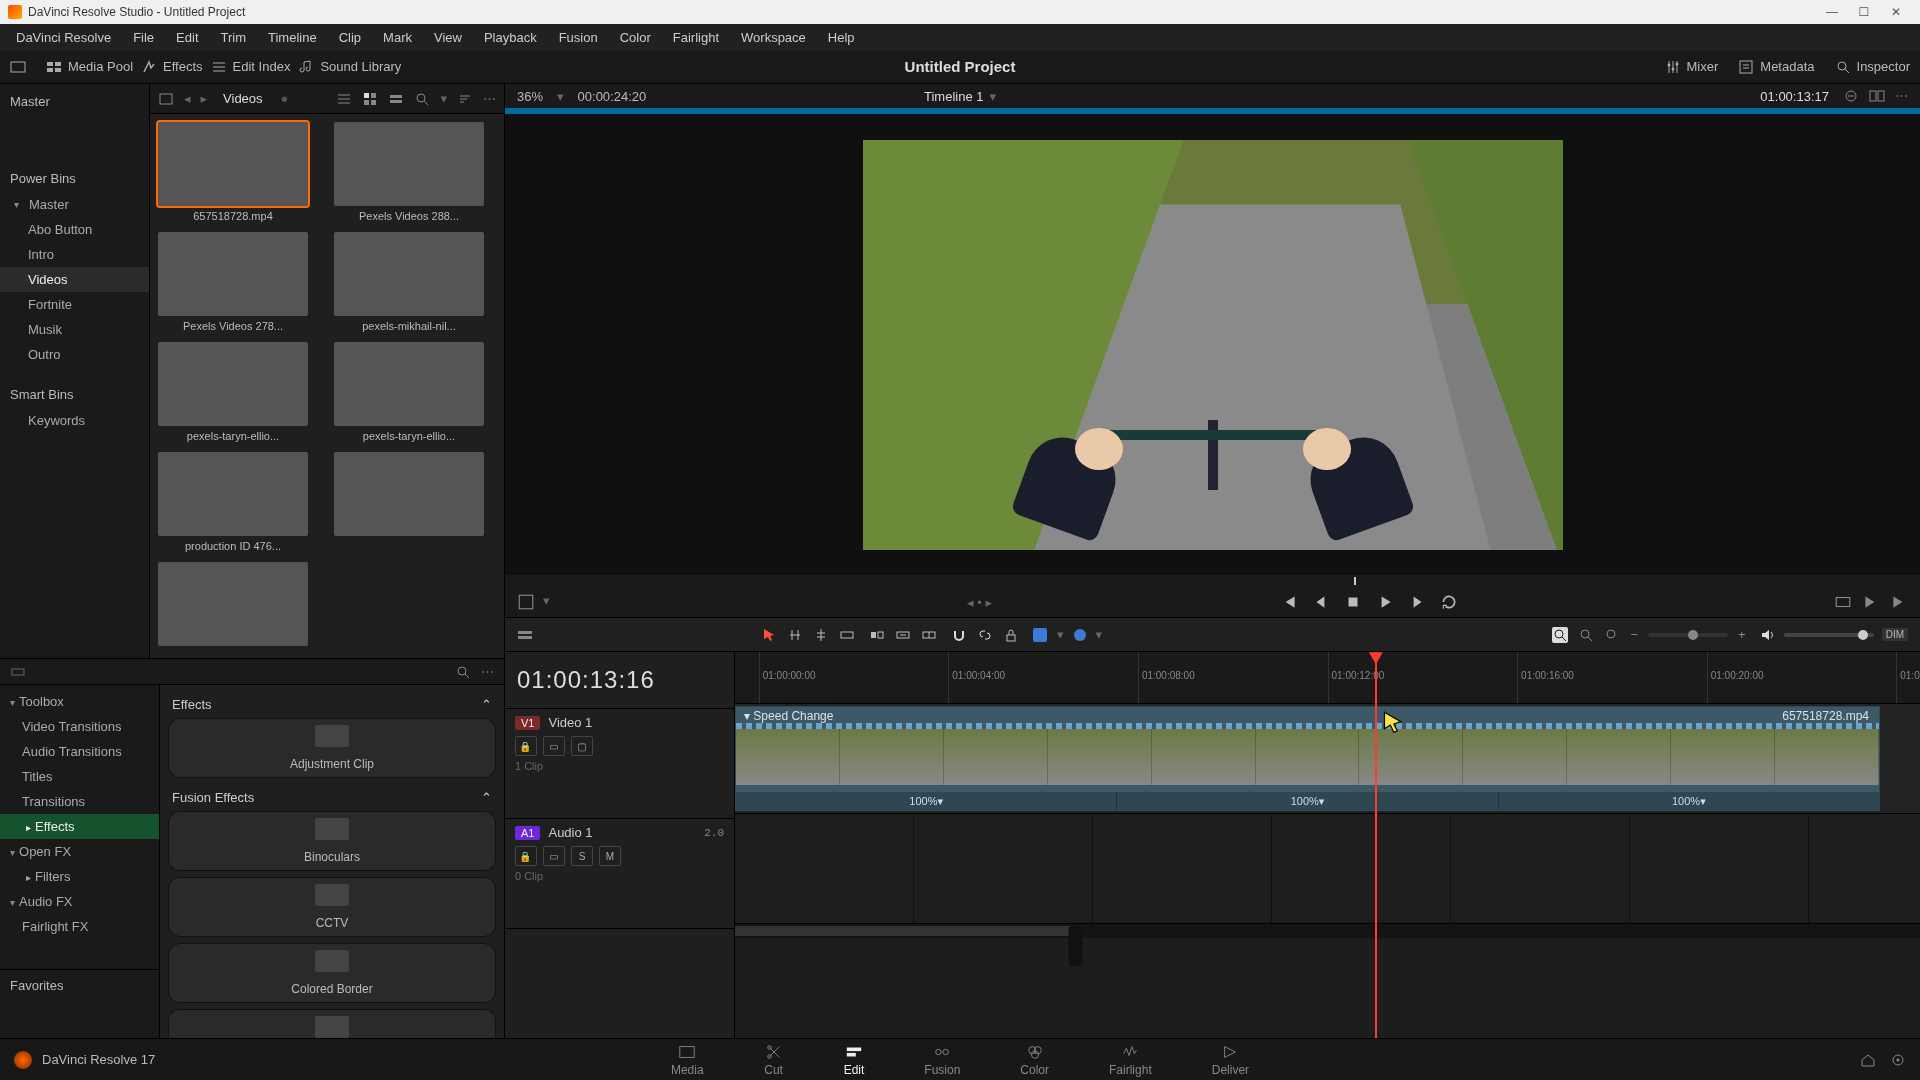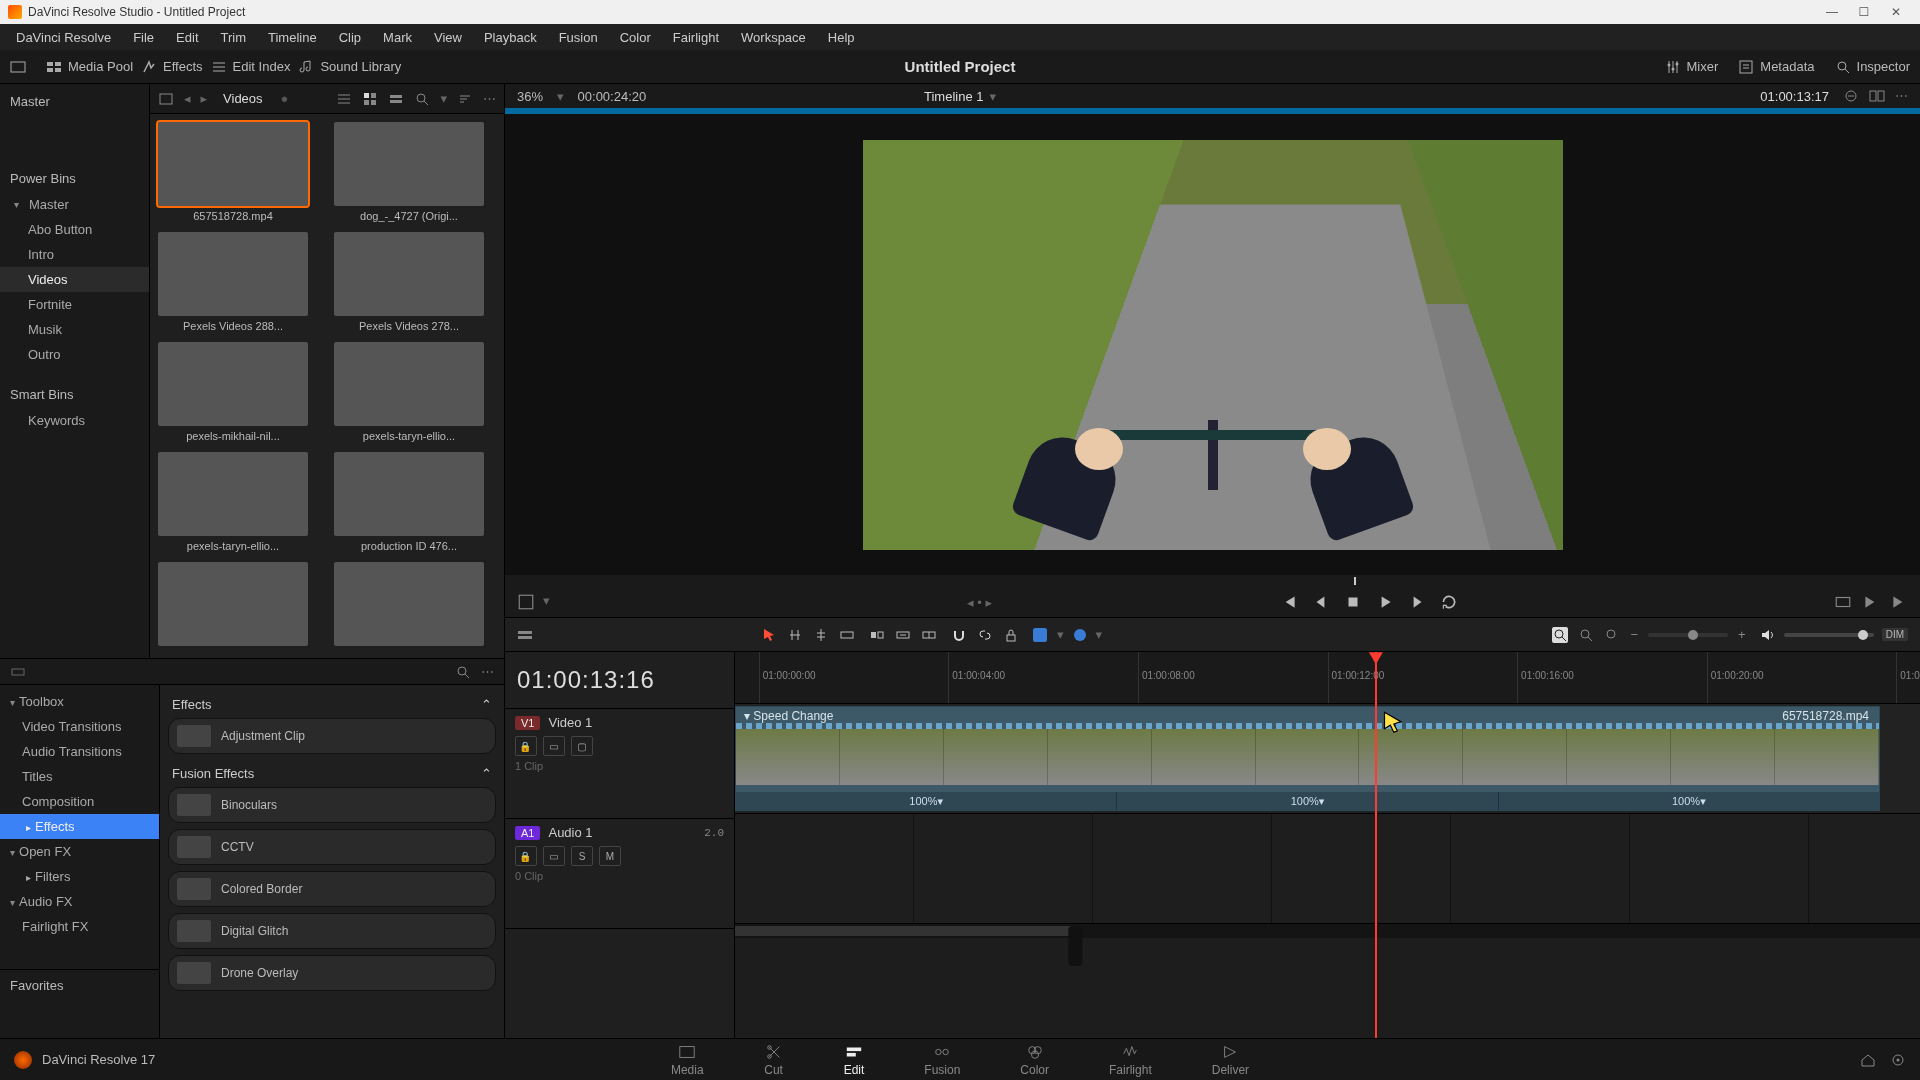--- a/index.html
+++ b/index.html
@@ -47,24 +47,24 @@
 .thumb .img { width: 150px; height: 84px; background: #555; border-radius: 2px; position: relative; }
 .thumb.sel .img { outline: 2px solid #ff6a00; }
 .thumb .lbl { text-align: center; font-size: 11px; color: #bbb; margin-top: 4px; white-space: nowrap; overflow: hidden; text-overflow: ellipsis; }
 
 .leftmid { height: 26px; background: #1a1a1a; border-bottom: 1px solid #000; display: flex; align-items: center; padding: 0 10px; gap: 10px; }
 
 .leftbottom { flex: 1; display: flex; overflow: hidden; }
 .fxtree { width: 160px; background: #1a1a1a; border-right: 1px solid #000; padding-top: 4px; }
 .fxtree .node { padding: 5px 10px 5px 22px; color: #aaa; font-size: 13px; }
 .fxtree .node.top { padding-left: 10px; }
-.fxtree .node.sel { background: #3b82f6; color: #eee; }
+.fxtree .node.sel { background: #14532d; color: #eee; }
 .fxlist { flex: 1; overflow: auto; padding: 6px 8px; }
 .fxhdr { display: flex; justify-content: space-between; align-items: center; padding: 6px 4px; color: #ccc; }
-.fxrow { display: flex; align-items: center; gap: 10px; background: #2a2a2a; border: 1px solid #111; border-radius: 12px; padding: 6px 8px; margin-bottom: 6px; }
+.fxrow { display: flex; align-items: center; gap: 10px; background: #2a2a2a; border: 1px solid #111; border-radius: 12px; padding: 6px 8px; margin-bottom: 6px; flex-direction: column; }
 .fxrow .sw { width: 34px; height: 22px; background: #444; border-radius: 2px; }
 .fxrow .nm { color: #bbb; font-size: 12px; }
 .fav { padding: 8px 10px; color: #bbb; border-top: 1px solid #000; }
 
 
 .rightcol { flex: 1; display: flex; flex-direction: column; background: #1b1b1b; }
 .viewer { flex: 0 0 56%; display: flex; flex-direction: column; border-bottom: 1px solid #000; }
 .viewer-hdr { height: 30px; display: flex; align-items: center; padding: 0 12px; background: #1a1a1a; border-bottom: 6px solid #0369a1; }
 .viewer-hdr .zoom { color: #bbb; margin-right: 14px; }
 .viewer-hdr .dur { color: #bbb; }
@@ -312,24 +312,20 @@
               <path d="M3 5h10M3 8h7M3 11h4" stroke="#888"></path>
             </svg>
           <span style="color:#888">⋯</span>
         </div>
         <div class="thumbs" id="thumbs">
             <div class="thumb sel">
               <div class="img timg1"></div>
               <div class="lbl">657518728.mp4</div>
             </div>
             <div class="thumb">
-              <div class="img timg2"></div>
-              <div class="lbl">dog_-_4727 (Origi...</div>
-            </div>
-            <div class="thumb">
               <div class="img timg3"></div>
               <div class="lbl">Pexels Videos 288...</div>
             </div>
             <div class="thumb">
               <div class="img timg4"></div>
               <div class="lbl">Pexels Videos 278...</div>
             </div>
             <div class="thumb">
               <div class="img timg5"></div>
               <div class="lbl">pexels-mikhail-nil...</div>
@@ -368,21 +364,21 @@
         </svg>
       <span style="color:#888">⋯</span>
     </div>
     <div class="leftbottom">
       <div class="fxtree">
         <div class="node top chev">Toolbox</div>
         <div id="fxtree1">
             <div class="node">Video Transitions</div>
             <div class="node">Audio Transitions</div>
             <div class="node">Titles</div>
-            <div class="node">Composition</div>
+            <div class="node">Transitions</div>
           </div>
         <div class="node sel" style="padding-left:26px"><span style="margin-right:4px;font-size:10px">▸</span><span>Effects</span></div>
         <div class="node top chev">Open FX</div>
         <div class="node" style="padding-left:26px"><span style="margin-right:4px;font-size:10px">▸</span><span>Filters</span></div>
         <div class="node top chev">Audio FX</div>
         <div class="node">Fairlight FX</div>
         <div style="height:30px"></div>
         <div class="fav">Favorites</div>
       </div>
       <div class="fxlist">

